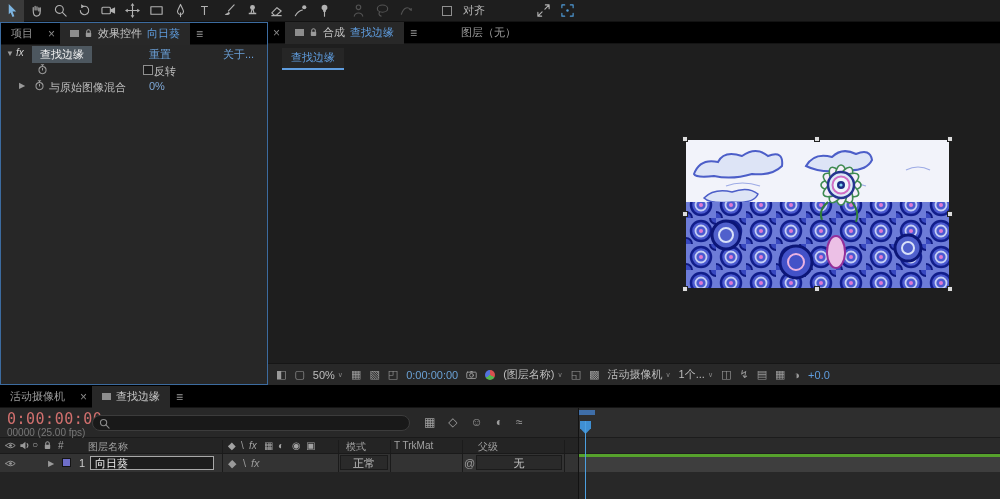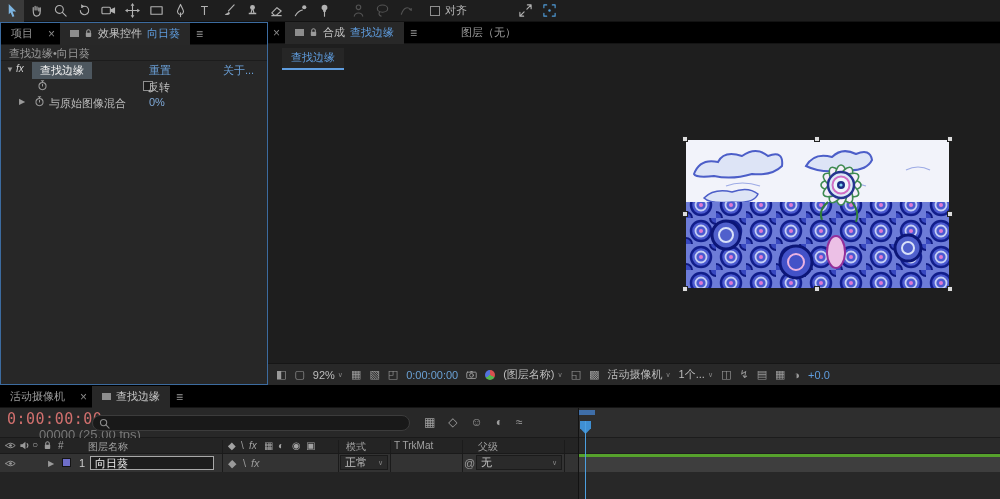--- a/index.html
+++ b/index.html
@@ -14,21 +14,21 @@
   .ti { width:15px; height:15px; display:block; }
   .si { width:11px; height:11px; display:block; }
 
   
   #toolbar { position:absolute; left:0; top:0; width:1000px; height:22px;
     background:#1e1e1e; border-bottom:1px solid #121212; display:flex; align-items:center; }
   .tool { width:24px; height:22px; display:flex; align-items:center; justify-content:center; color:#b2b2b2; }
   .tool.active { background:#3a3a3a; color:#7db4e0; }
   .tool.disabled { opacity:.35; }
   .tb-gap { width:10px; } .tb-gap2 { width:46px; }
-  .snap { display:flex; align-items:center; gap:5px; margin-left:12px; color:#b8b8b8; }
+  .snap { display:flex; align-items:center; gap:11px; margin-left:24px; color:#b8b8b8; }
   .checkbox { width:10px; height:10px; border:1px solid #8f8f8f; background:#1c1c1c; display:inline-block; }
   .tool.blueic { color:#4f9bd8; }
 
   
   .tabbar { height:22px; background:#000000; border-bottom:1px solid #141414;
     display:flex; align-items:center; }
   .tab { display:flex; align-items:center; gap:5px; padding:0 10px; height:22px; color:#9a9a9a; white-space:nowrap; }
   .tab.active { background:#282828; color:#c6c6c6; }
   .close-x { color:#8a8a8a; padding:0 5px; font-size:12px; }
   .menu-glyph { color:#9a9a9a; padding:0 6px; font-size:12px; }
@@ -66,37 +66,37 @@
     background:conic-gradient(#d65050 0 33%, #57b54f 0 66%, #5472dd 0); }
   .sb-tc { color:#6aa0d4; }
 
   
   #tl-panel { position:absolute; left:0; top:385px; width:1000px; height:114px;
     background:#242424; border-top:1px solid #000; }
   #tc-row { position:absolute; left:0; top:22px; width:578px; height:30px;
     background:#282828; border-bottom:1px solid #1a1a1a; }
   .tcnum { font-family:"DejaVu Sans Mono","Liberation Mono",monospace;
     font-size:15px; color:#d2706e; letter-spacing:.5px; }
-  .fps { font-size:13px; color:#787878; margin-top:-1px;margin-left:32px; }
+  .fps { font-size:10px; color:#787878; margin-top:-1px; }
   #bigtc { position:absolute; left:7px; top:2px; }
   #searchbox { position:absolute; left:92px; top:7px; width:318px; height:16px;
     background:#191919; border:1px solid #3c3c3c; border-radius:8px;
     display:flex; align-items:center; padding:0 6px; gap:5px; color:#8a8a8a; }
   #tcicons { position:absolute; left:424px; top:7px; display:flex; gap:13px; color:#9f9f9f; font-size:12px; }
   #colhdr { position:absolute; left:0; top:52px; width:578px; height:16px;
     background:#242424; border-bottom:1px solid #1a1a1a; color:#a2a2a2; font-size:10px; }
   #colhdr > span, #colhdr > .hic { position:absolute; top:2px; }
   .hic { color:#9a9a9a; }
   #layerrow { position:absolute; left:0; top:68px; width:578px; height:18px; background:#333333; }
   #layerrow > * { position:absolute; }
   .swatch { width:9px; height:9px; background:#6e6ec8; border:1px solid #141414; top:4px; }
   .namebox { left:90px; top:2px; width:124px; height:14px; line-height:12px;
     background:#1d1d1d; border:1px solid #a9a9a9; color:#ececec; padding:0 4px; }
   .ddbox { background:#2a2a2a; border:1px solid #1b1b1b; height:15px; top:1px;
-    display:flex; align-items:center; justify-content:space-between; padding:0 4px; color:#c0c0c0; }
+    display:flex; align-items:center; justify-content:space-between; padding:0 4px; color:#c0c0c0;flex-direction:column; }
   #tl-empty { position:absolute; left:0; top:86px; width:578px; height:28px; background:#242424; }
   .vsep { position:absolute; top:0; bottom:0; width:1px; background:#1b1b1b; }
 
   #tl-right { position:absolute; left:578px; top:22px; right:0; bottom:0;
     background:#282828; border-left:1px solid #121212; }
   #ruler { position:relative; height:30px; background:#2e2e2e; border-bottom:1px solid #1c1c1c; }
   #hdr-band { height:16px; background:#2a2a2a; border-bottom:1px solid #1f1f1f; }
   #layer-band { position:relative; height:18px; background:#3e3e3e; }
   .greenbar { position:absolute; left:0; right:0; top:0; height:3px; background:#56a12c; }
   .cti-head { position:absolute; left:1px; top:13px; width:11px; height:13px; background:#3f8fd2;
@@ -236,37 +236,36 @@
           <svg width="9" height="11" viewBox="0 0 10 11">
             <path class="st" d="M3 4.6V3.4a2 2 0 0 1 4 0v1.2"></path>
             <rect class="fl" x="2" y="4.6" width="6" height="4.8" rx=".8"></rect>
           </svg>
         </span>
       <span>效果控件</span>
       <span class="blue">向日葵</span>
     </div>
     <span class="menu-glyph">≡</span>
   </div>
-  <div class="crumb">查找边缘•向日葵</div>
   <div class="fxrow">
     <span class="twirl" style="left:5px">▼</span>
     <span class="fxbadge">fx</span>
     <span class="fxname">查找边缘</span>
     <span class="link" style="left:148px">重置</span>
     <span class="link" style="left:222px">关于...</span>
   </div>
   <div class="proprow">
     <span class="sw-ic" style="left:36px;top:2px">
         <svg class="si" viewBox="0 0 12 13">
           <circle class="st" cx="6" cy="7.2" r="4.2"></circle>
           <path class="st" d="M6 7.2V5M4.6 1h2.8M6 1v1.6"></path>
         </svg>
       </span>
     <span class="checkbox" style="position:absolute;left:142px;top:3px"></span>
-    <span class="proplabel" style="left:147px">反转</span>
+    <span class="proplabel" style="left:153px">反转</span>
   </div>
   <div class="proprow">
     <span class="twirl" style="left:18px;top:3px">▶</span>
     <span class="sw-ic" style="left:33px;top:2px">
         <svg class="si" viewBox="0 0 12 13">
           <circle class="st" cx="6" cy="7.2" r="4.2"></circle>
           <path class="st" d="M6 7.2V5M4.6 1h2.8M6 1v1.6"></path>
         </svg>
       </span>
     <span class="proplabel" style="left:48px">与原始图像混合</span>
@@ -347,21 +346,21 @@
       <span class="handle" style="left:-4px;bottom:-4px"></span>
       <span class="handle" style="left:128px;bottom:-4px"></span>
       <span class="handle" style="right:-4px;bottom:-4px"></span>
     </div>
   </div>
 
   <div id="statusbar">
     <span class="sbi">◧</span>
     <span class="sbi">▢</span>
     <span class="sel">
-        <span>92%</span>
+        <span>50%</span>
         <span class="caret">∨</span>
       </span>
     <span class="sbi">▦</span>
     <span class="sbi">▧</span>
     <span class="sbi">◰</span>
     <span class="sb-tc">0:00:00:00</span>
     <span class="sbi">
         <svg class="si" viewBox="0 0 14 11">
           <rect class="st" x="1" y="2.5" width="12" height="8" rx="1"></rect>
           <circle class="st" cx="7" cy="6.5" r="2.4"></circle>

